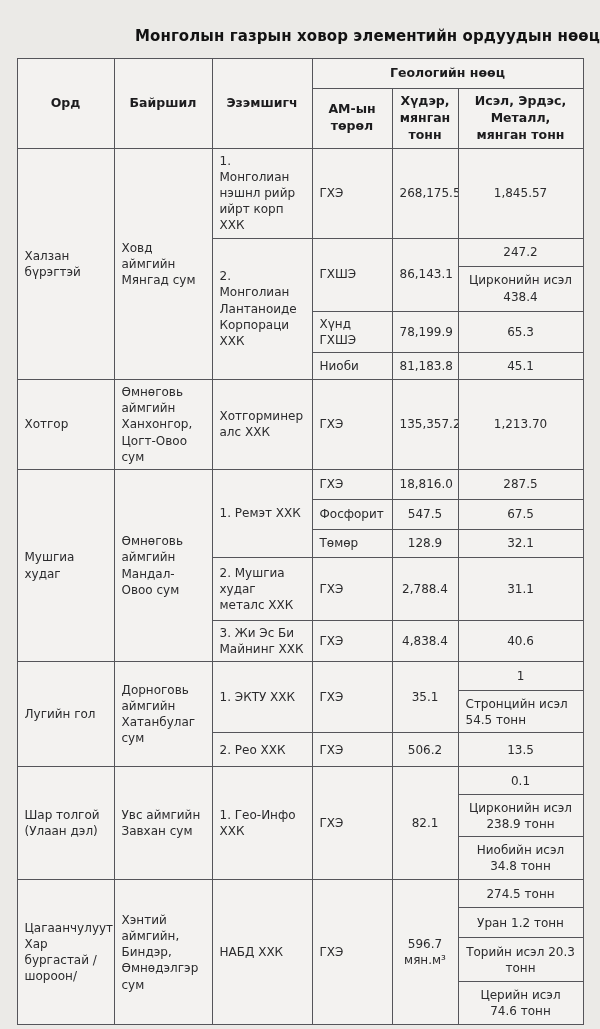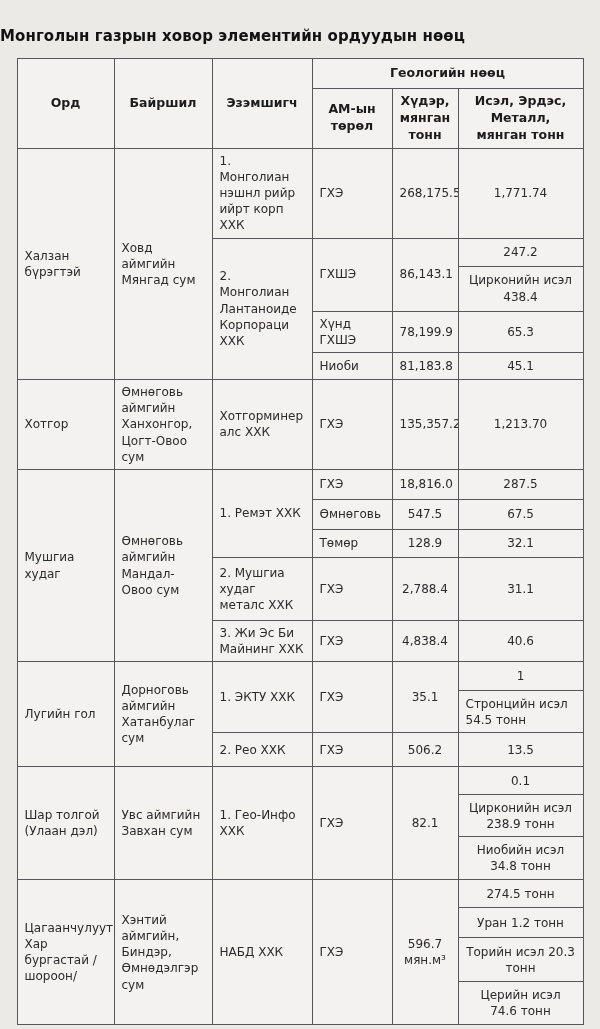--- a/index.html
+++ b/index.html
@@ -9,21 +9,21 @@
   }
   .page {
     position: relative;
     width: 600px;
     height: 1029px;
     background: #ebeae7;
     overflow: hidden;
   }
   .title {
     padding-top: 27px;
-    text-align: left;
+    text-align: right;
     font-size: 15px;
     font-weight: bold;
     color: #121212;
     letter-spacing: 0.1px;
   }
   table.reserves {
     border-collapse: collapse;
     table-layout: fixed;
     width: 566px;
     margin: 13px auto 0 auto;
@@ -76,21 +76,21 @@
       <td class="hd">Хүдэр, мянган тонн</td>
       <td class="hd">Исэл, Эрдэс, Металл, мянган тонн</td>
     </tr>
 
     <tr style="height:62px">
       <td rowspan="5" class="tl">Халзан бүрэгтэй</td>
       <td rowspan="5" class="tl">Ховд аймгийн Мянгад сум</td>
       <td class="tl">1. Монголиан нэшнл рийр ийрт корп ХХК</td>
       <td class="tl">ГХЭ</td>
       <td>268,175.5</td>
-      <td>1,771.74</td>
+      <td>1,845.57</td>
     </tr>
     <tr style="height:28px">
       <td rowspan="4" class="tl">2. Монголиан Лантаноиде Корпораци ХХК</td>
       <td rowspan="2" class="tl">ГХШЭ</td>
       <td rowspan="2">86,143.1</td>
       <td>247.2</td>
     </tr>
     <tr style="height:45px">
       <td>Цирконийн исэл 438.4</td>
     </tr>
@@ -116,21 +116,21 @@
 
     <tr style="height:30px">
       <td rowspan="5" class="tl">Мушгиа худаг</td>
       <td rowspan="5" class="tl">Өмнөговь аймгийн Мандал-Овоо сум</td>
       <td rowspan="3" class="tl">1. Ремэт ХХК</td>
       <td class="tl">ГХЭ</td>
       <td>18,816.0</td>
       <td>287.5</td>
     </tr>
     <tr style="height:30px">
-      <td class="tl">Өмнөговь</td>
+      <td class="tl">Фосфорит</td>
       <td>547.5</td>
       <td>67.5</td>
     </tr>
     <tr style="height:28px">
       <td class="tl">Төмөр</td>
       <td>128.9</td>
       <td>32.1</td>
     </tr>
     <tr style="height:63px">
       <td class="tl">2. Мушгиа худаг металс ХХК</td>

